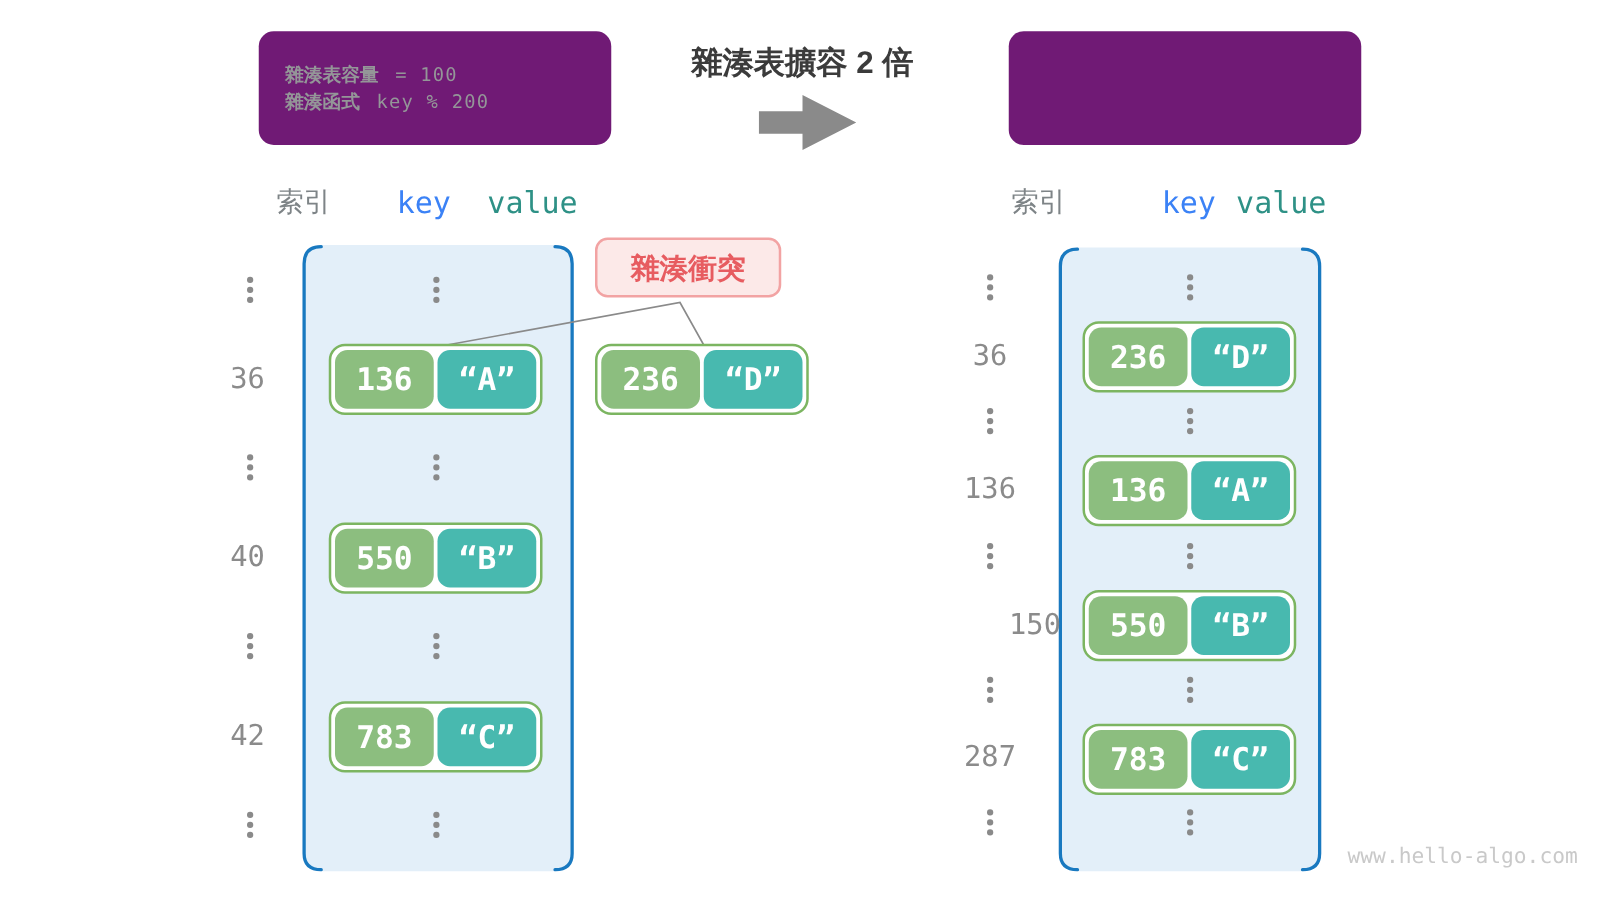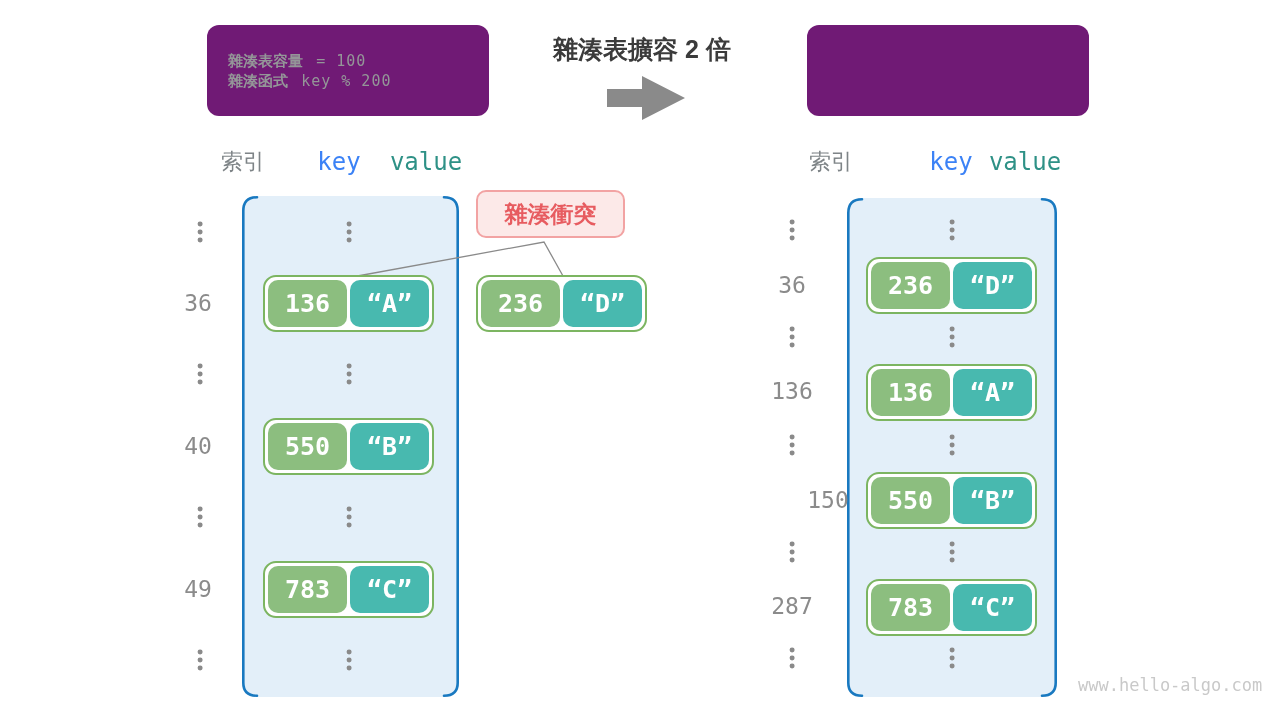--- a/index.html
+++ b/index.html
@@ -106,21 +106,21 @@
 
   <div class="collision">雜湊衝突</div>
 
   <div class="pair" style="left:476px;top:275px;">
     <div class="cell key">236</div>
     <div class="cell val">“D”</div>
   </div>
 
   <div class="idx" style="left:198px;top:303px;">36</div>
   <div class="idx" style="left:198px;top:446px;">40</div>
-  <div class="idx" style="left:198px;top:589px;">49</div>
+  <div class="idx" style="left:198px;top:589px;">42</div>
 
   <div class="pair" style="left:263px;top:275px;">
     <div class="cell key">136</div>
     <div class="cell val">“A”</div>
   </div>
   <div class="pair" style="left:263px;top:418px;">
     <div class="cell key">550</div>
     <div class="cell val">“B”</div>
   </div>
   <div class="pair" style="left:263px;top:561px;">

